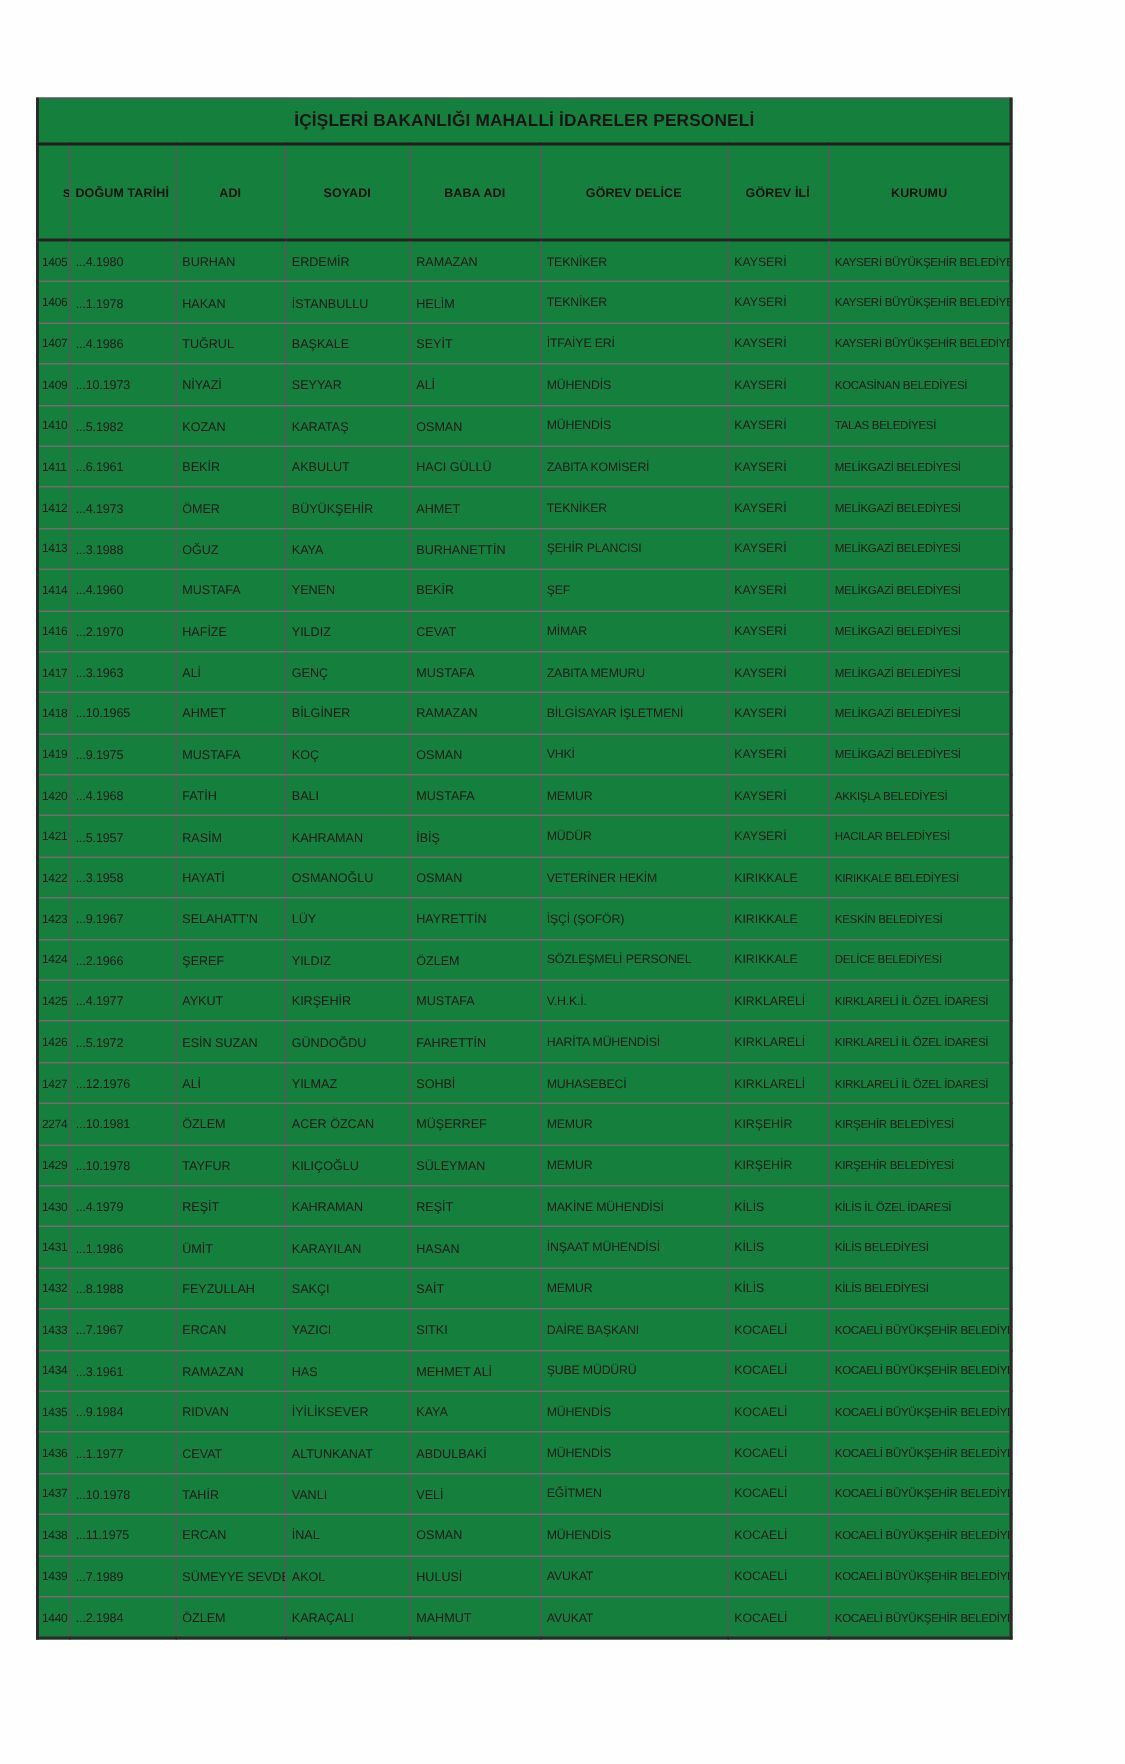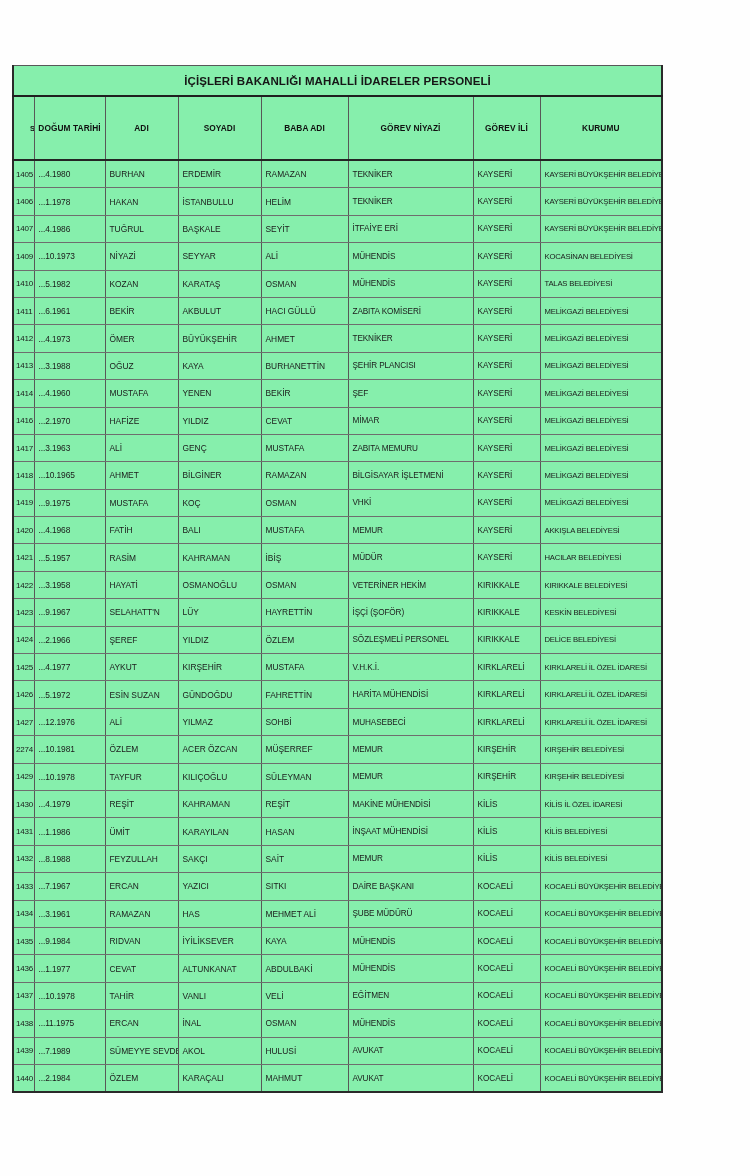--- a/index.html
+++ b/index.html
@@ -7,28 +7,28 @@
     position: relative;
     width: 750px;
     height: 1176px;
     background: #fefefe;
     font-family: "Liberation Sans", sans-serif;
     color: #161616;
     overflow: hidden;
   }
   table.personnel {
     position: absolute;
-    left: 12px;
+    left: 24px;
     top: 65px;
     width: 649px;
     border-collapse: collapse;
     table-layout: fixed;
     border: 2px solid #2a2a2a;
     border-top: 1px solid #8b8b8b;
-    background: #86efac;
+    background: #15803d;
   }
   th, td {
     border: 1px solid #585858;
     overflow: hidden;
     white-space: nowrap;
     vertical-align: middle;
   }
   
   tr.title-row td {
     height: 27px;
@@ -84,21 +84,21 @@
     <thead>
       <tr class="title-row">
         <td colspan="8">İÇİŞLERİ BAKANLIĞI MAHALLİ İDARELER PERSONELİ</td>
       </tr>
       <tr class="header-row">
           <th>SNO</th>
           <th>DOĞUM TARİHİ</th>
           <th>ADI</th>
           <th>SOYADI</th>
           <th>BABA ADI</th>
-          <th>GÖREV NİYAZİ</th>
+          <th>GÖREV DELİCE</th>
           <th>GÖREV İLİ</th>
           <th>KURUMU</th>
         </tr>
     </thead>
     <tbody>
         <tr>
           <td class="c0">1405</td>
           <td class="c1">...4.1980</td>
           <td class="c2">BURHAN</td>
           <td class="c3">ERDEMİR</td>

